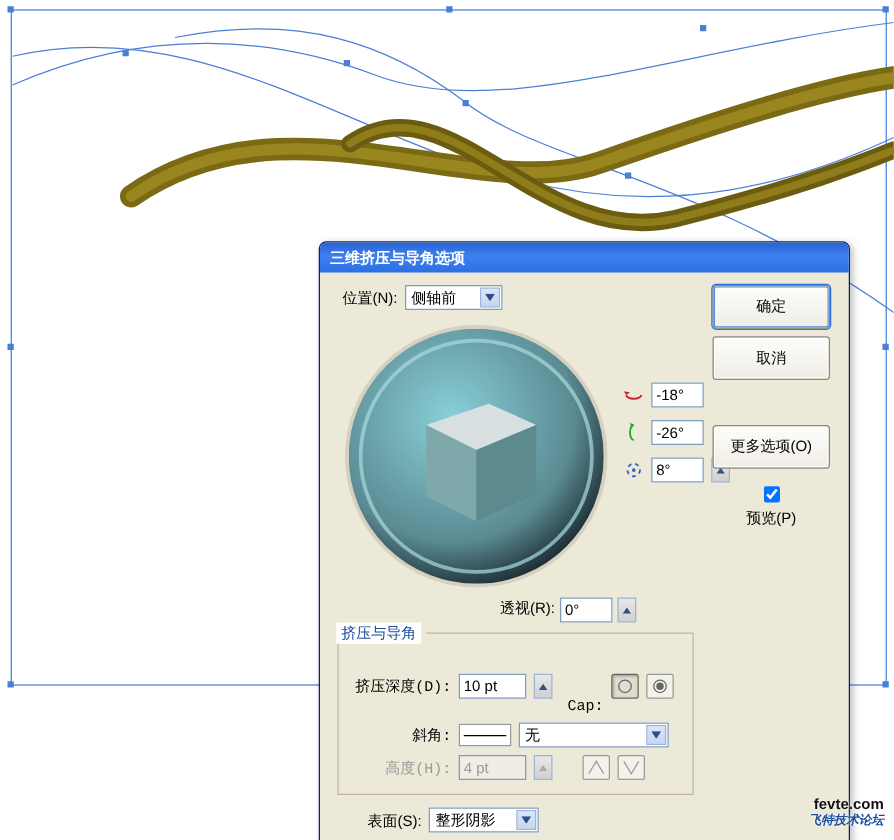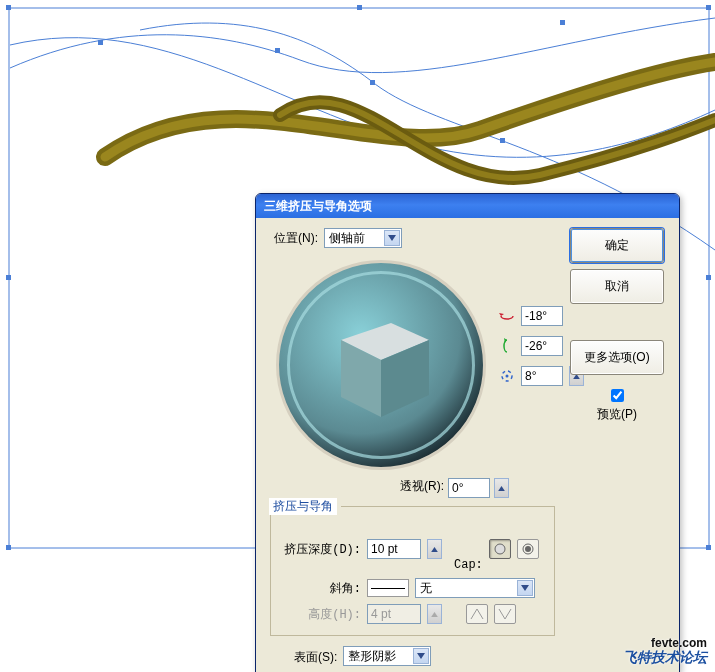--- a/index.html
+++ b/index.html
@@ -34,21 +34,21 @@
 .chk { display:flex; align-items:center; gap:4px; margin-top:8px;flex-direction:column; }
 .chk input { width:13px; height:13px; }
 .cap-btn { width:22px; height:20px; border:1px solid #999; background:#f3f2ea; border-radius:2px; display:inline-flex; align-items:center; justify-content:center; }
 .cap-btn.pressed { background:#e0deca; border-color:#666; box-shadow:inset 1px 1px 2px rgba(0,0,0,0.3);}
 .bevel-preview { width:42px; height:18px; border:1px solid #999; background:#fff; display:inline-flex; align-items:center; }
 .bevel-preview span { width:100%; border-top:1px solid #000; margin:0 3px; }
 .disabled { color: #999; }
 .disabled .num-input { background:#f0eee4; color:#999; }
 .surface-row { position:absolute; left:38px; bottom:6px; display:flex; align-items:flex-end; gap:6px;margin-top:48px;}
 .watermark { position:absolute; right:8px; bottom:8px; font-family: Arial,sans-serif; font-weight:bold; color:#111; text-shadow:0 0 3px #fff; font-size:20px; line-height:14px; text-align:right; }
-.watermark small { font-size:14px; color:#1b4fa0; font-style:italic; display:block;}
+.watermark small { font-size:10px; color:#1b4fa0; font-style:italic; display:block;}
 </style>
 </head>
 <body>
 
 <svg class="canvas">
 
   <rect x="9" y="8" width="700" height="540" fill="none" stroke="#4b7fd6" stroke-width="1"></rect>
   <g fill="#4b7fd6">
     <rect x="6" y="5" width="5" height="5"></rect>
       <rect x="357" y="5" width="5" height="5"></rect>

